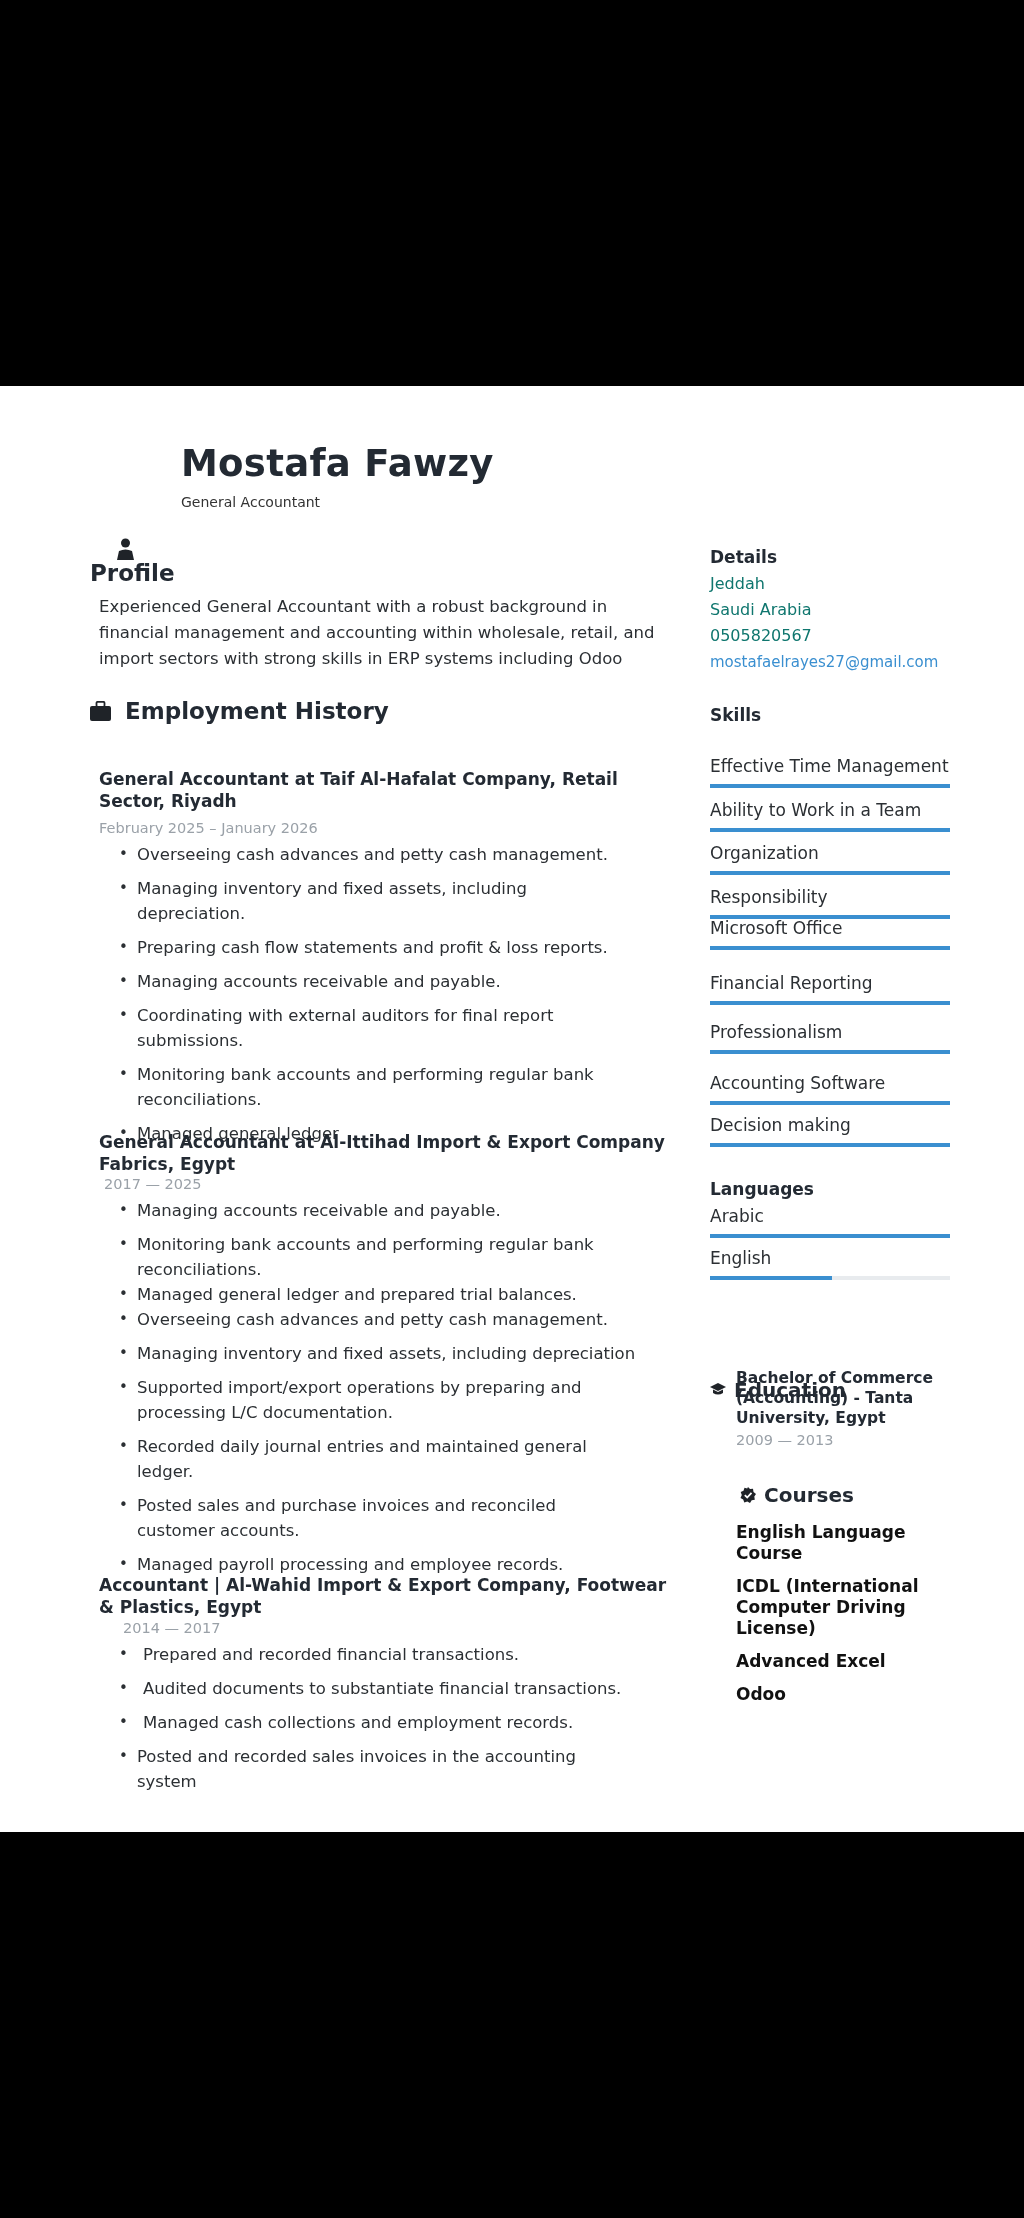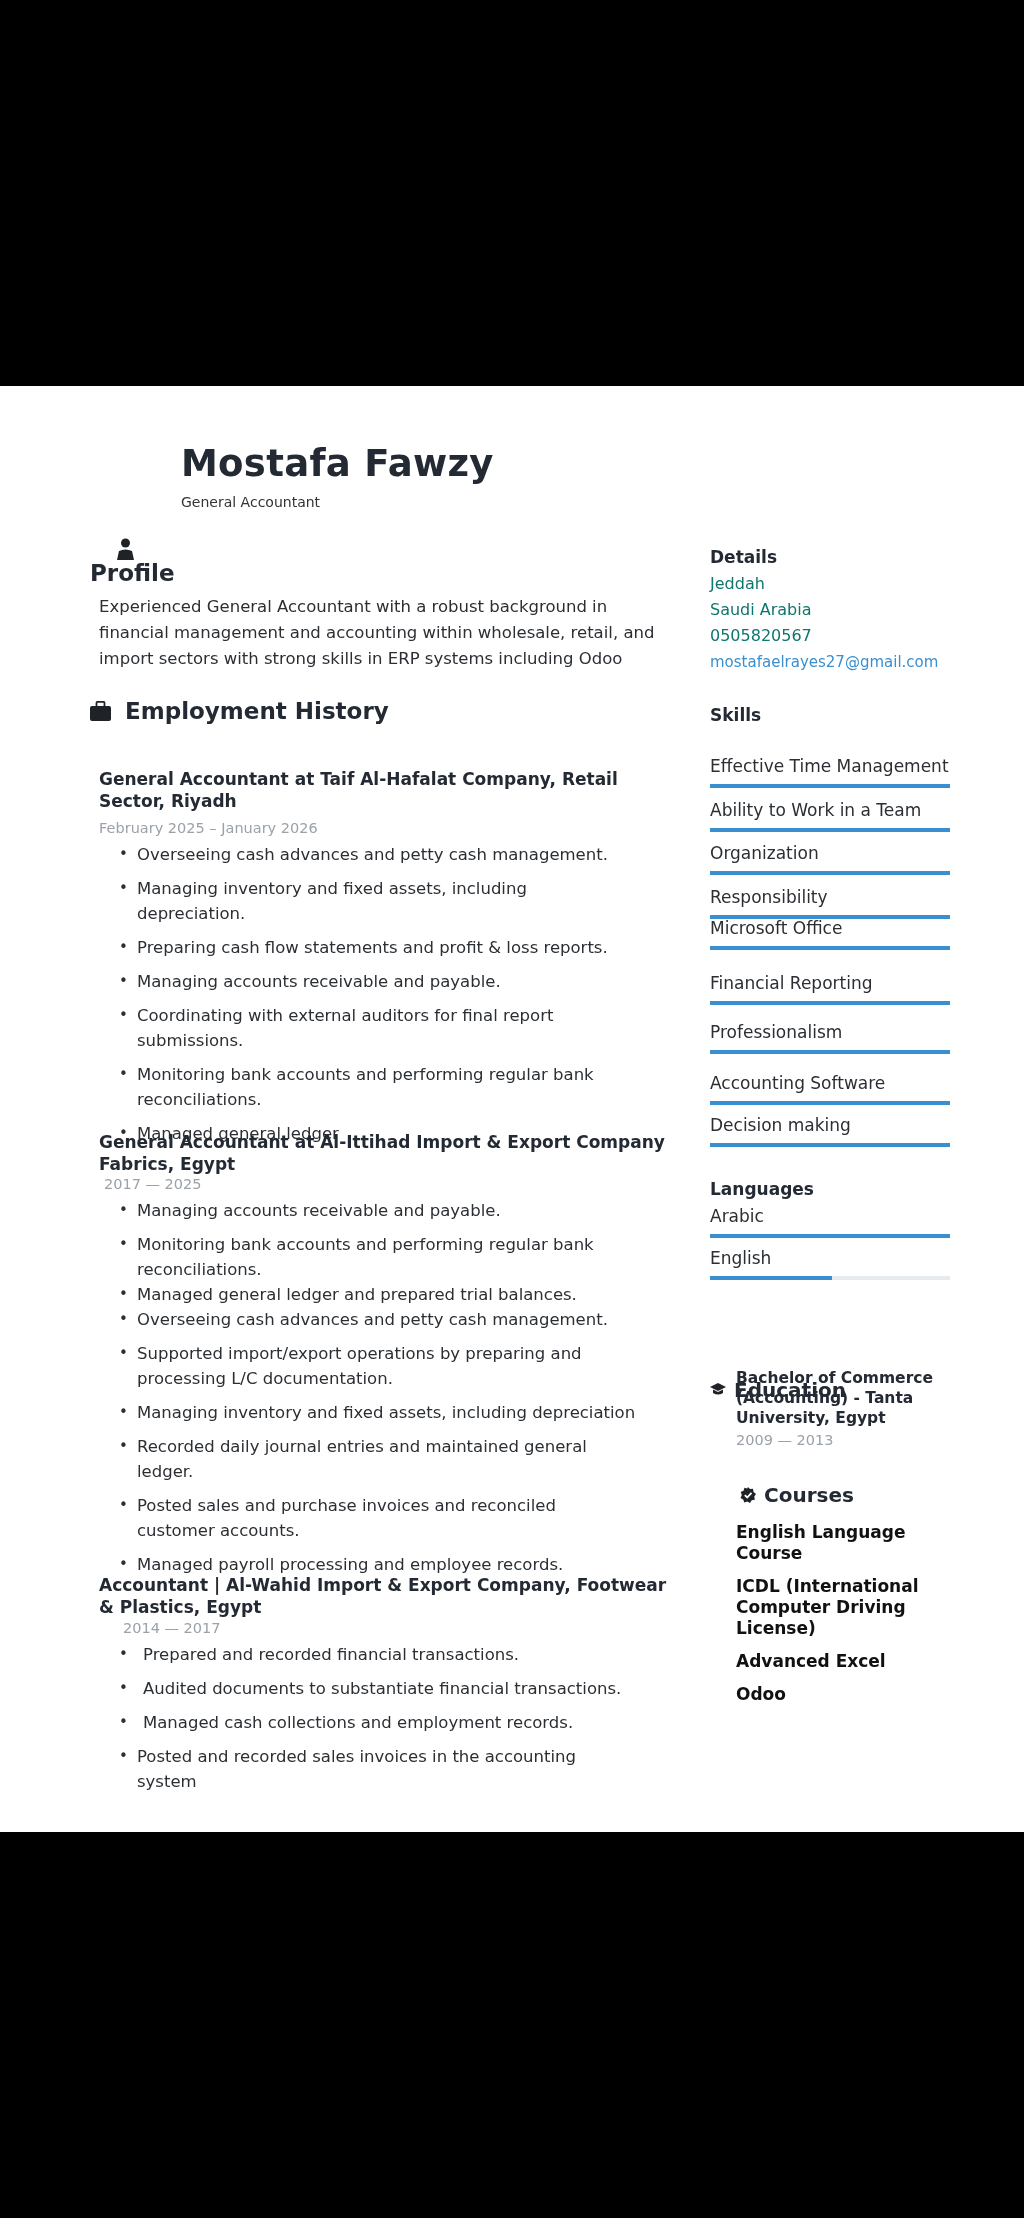--- a/index.html
+++ b/index.html
@@ -75,22 +75,22 @@
   </div>
 
   <div class="abs" style="left:99px; top:745px;">
     <div class="job-title">General Accountant at Al-Ittihad Import &amp; Export Company Fabrics, Egypt</div>
     <div class="job-date" style="margin-left:5px; margin-top:1px;">2017 — 2025</div>
     <ul class="bul" id="jobs1" style="margin-top:6px;">
         <li style="margin-bottom: 9px;">Managing accounts receivable and payable.</li>
         <li style="margin-bottom: 0px;">Monitoring bank accounts and performing regular bank reconciliations.</li>
         <li style="margin-bottom: 0px;">Managed general ledger and prepared trial balances.</li>
         <li style="margin-bottom: 9px;">Overseeing cash advances and petty cash management.</li>
+        <li style="margin-bottom: 9px;">Managing inventory and fixed assets, including depreciation</li>
         <li style="margin-bottom: 9px;">Supported import/export operations by preparing and processing L/C documentation.</li>
-        <li style="margin-bottom: 9px;">Managing inventory and fixed assets, including depreciation</li>
         <li style="margin-bottom: 9px;">Recorded daily journal entries and maintained general ledger.</li>
         <li style="margin-bottom: 9px;">Posted sales and purchase invoices and reconciled customer accounts.</li>
         <li style="margin-bottom: 0px;">Managed payroll processing and employee records.</li>
       </ul>
   </div>
 
   <div class="abs" style="left:99px; top:1188px;">
     <div class="job-title">Accountant | Al-Wahid Import &amp; Export Company, Footwear &amp; Plastics, Egypt</div>
     <div class="job-date" style="margin-top:2px;margin-left:24px;">2014 — 2017</div>
     <ul class="bul" id="jobs2" style="margin-top:6px;">

